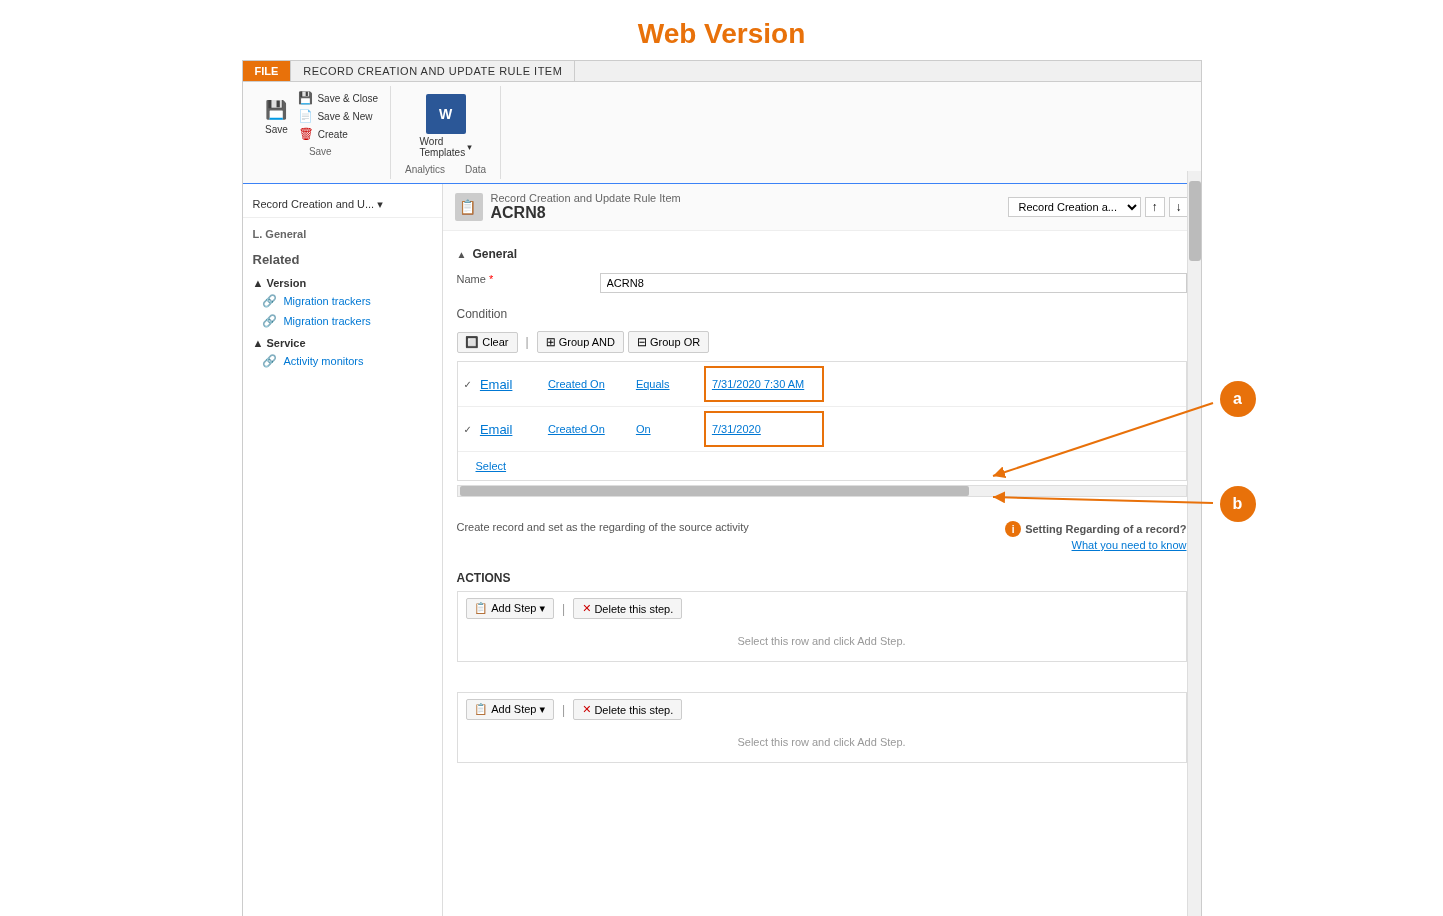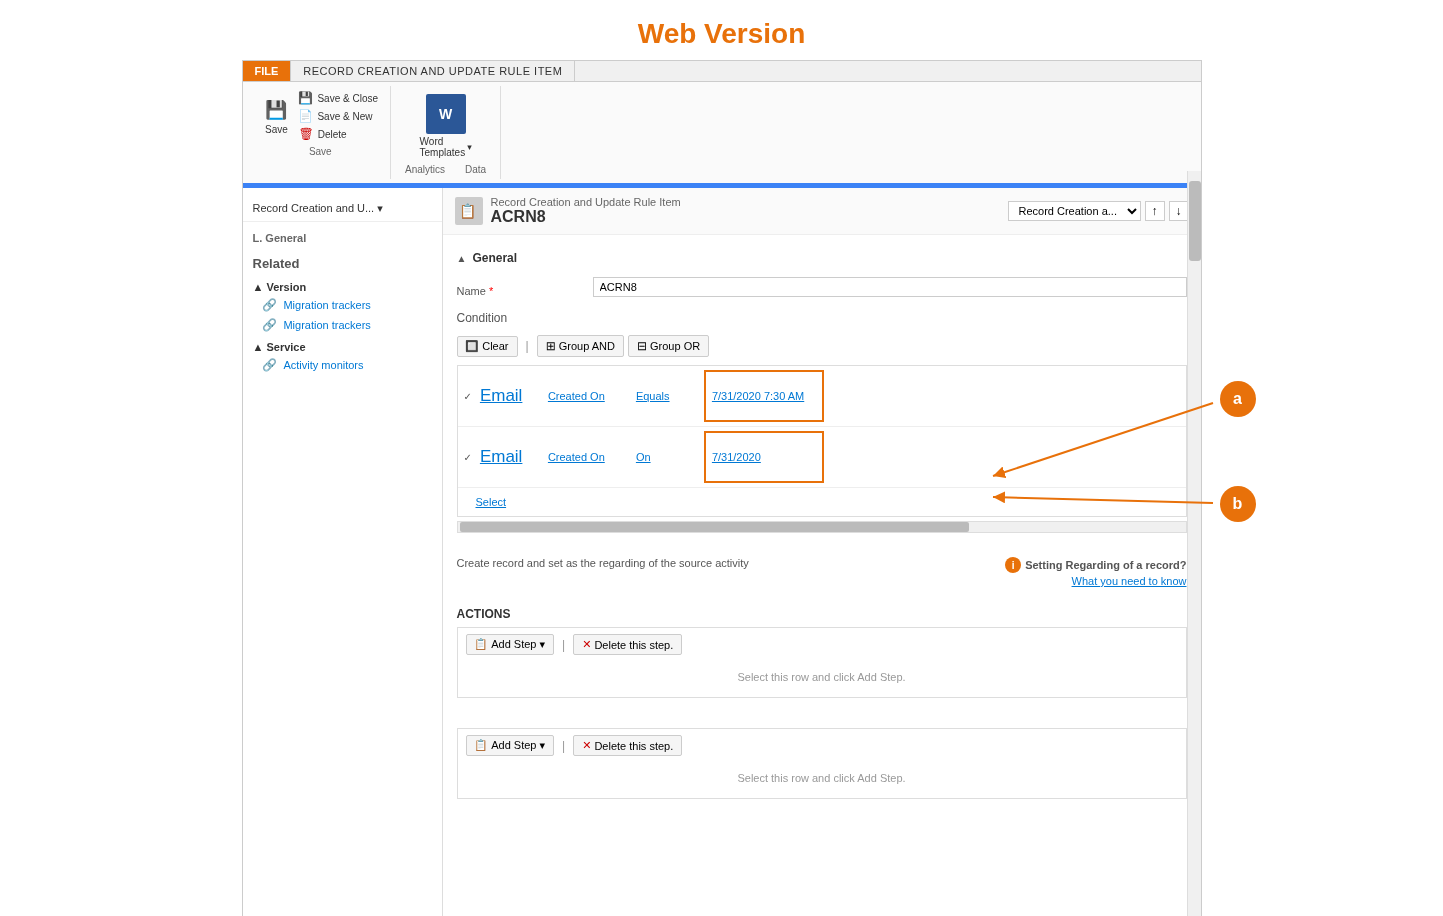--- a/index.html
+++ b/index.html
@@ -22,21 +22,21 @@
     .crm-window {
       border: 1px solid #ccc;
       width: 960px;
       min-height: 860px;
       background: #fff;
       position: relative;
     }
 
     
     .ribbon {
-      border-bottom: 5px solid #3b82f6;
+      border-bottom: 1px solid #3b82f6;
     }
 
     .ribbon-tabs {
       display: flex;
       background: #f0f0f0;
       border-bottom: 1px solid #ccc;
     }
 
     .ribbon-tab {
       padding: 4px 12px;
@@ -298,23 +298,23 @@
       cursor: pointer;
     }
 
     .section-triangle {
       font-size: 10px;
       color: #555;
     }
 
     .field-row {
       display: flex;
-      align-items: flex-end;
+      align-items: flex-start;
       padding: 6px 0;
-      gap: 16px;
+      gap: 23px;
     }
 
     .field-label {
       font-size: 11px;
       color: #555;
       width: 120px;
       flex-shrink: 0;
     }
 
     .field-required {
@@ -381,21 +381,21 @@
 
     .condition-row:last-child { border-bottom: none; }
 
     .cond-check {
       font-size: 10px;
       color: #555;
     }
 
     .cond-entity {
       color: #0078d4;
-      font-size: 17px;
+      font-size: 13px;
       text-decoration: underline;
       cursor: pointer;
       min-width: 60px;
     }
 
     .cond-field {
       color: #0078d4;
       font-size: 11px;
       text-decoration: underline;
       cursor: pointer;
@@ -405,21 +405,21 @@
     .cond-operator {
       color: #0078d4;
       font-size: 11px;
       text-decoration: underline;
       cursor: pointer;
       min-width: 60px;
     }
 
     .cond-value-box {
       border: 2px solid #e8710a;
-      padding: 18px 6px;
+      padding: 10px 6px;
       font-size: 11px;
       color: #0078d4;
       text-decoration: underline;
       cursor: pointer;
       background: #fff;
       min-width: 120px;
     }
 
     .cond-select {
       color: #0078d4;
@@ -603,21 +603,21 @@
                 <span style="font-size:12px;">💾</span>
                 <span>Save &amp;
 Close</span>
               </button>
               <button class="ribbon-small-btn">
                 <span style="font-size:12px;">📄</span>
                 <span>Save &amp; New</span>
               </button>
               <button class="ribbon-small-btn">
                 <span class="delete-icon" style="font-size:12px;">🗑</span>
-                <span>Delete</span>
+                <span>Create</span>
               </button>
             </div>
           </div>
           <div class="ribbon-group-label">Save</div>
         </div>
 
         <div style="display:flex;flex-direction:column;align-items:center;padding:4px 14px;border-right:1px solid #ddd;">
           <div class="ribbon-word-group">
             <div class="word-icon-big">
               <span style="font-size:14px;font-weight:bold;">W</span>

